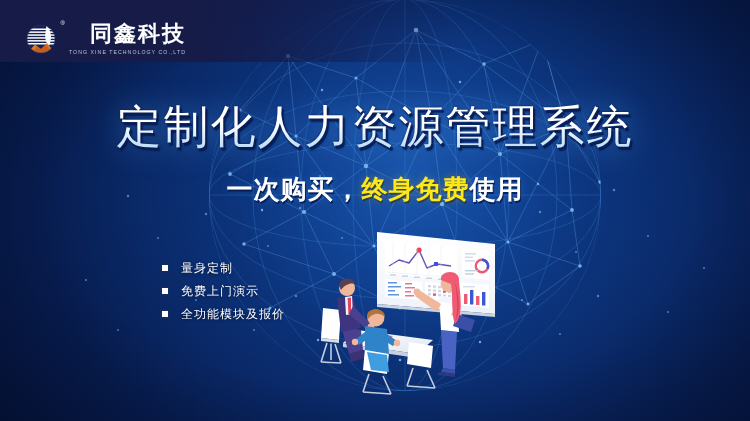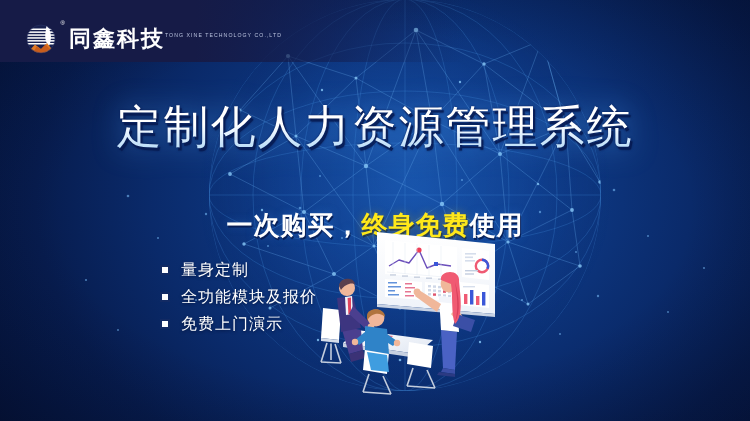--- a/index.html
+++ b/index.html
@@ -56,23 +56,25 @@
     gap: 9px;
     height: 44px;
   }
   #logo-mark {
     position: relative;
     width: 36px; height: 36px;
     flex: 0 0 36px;
   }
   #logo-text-wrap {
     display: flex;
+    flex-direction: column;
     justify-content: center;
     line-height: 1;
     padding-top: 1px;
+    align-items: flex-end;
   }
   #logo-cn {
     color: #ffffff;
     font-size: 22px;
     font-weight: bold;
     letter-spacing: 2px;
     font-family: "Liberation Sans", "DejaVu Sans", sans-serif;
     white-space: nowrap;
   }
   #logo-en {
@@ -121,21 +123,20 @@
     top: 176px;
     text-align: center;
     font-size: 26px;
     font-weight: bold;
     letter-spacing: 1px;
     line-height: 1;
     color: #ffffff;
     font-family: "DejaVu Sans", "Liberation Sans", sans-serif;
     text-shadow: 1px 2px 0 rgba(5,22,72,0.8), 0 0 10px rgba(60,140,235,0.35);
     white-space: nowrap;
-    margin-top: 36px;
   }
   #subtitle .hl {
     color: #ffe81a;
     text-shadow: 1px 2px 0 rgba(40,30,0,0.45), 0 0 10px rgba(255,210,0,0.3);
   }
 
   
   #bullets {
     position: absolute;
     left: 160px; top: 262px;
@@ -150,21 +151,21 @@
   }
   .bullet-mark {
     width: 10px; height: 10px;
     background: #ffffff;
     border: 2px solid #122a63;
     box-sizing: border-box;
     flex: 0 0 10px;
   }
   .bullet-label {
     color: #ffffff;
-    font-size: 16px;
+    font-size: 12px;
     letter-spacing: 1px;
     line-height: 1;
     font-family: "DejaVu Sans", "Liberation Sans", sans-serif;
     text-shadow: 0 1px 3px rgba(2,14,50,0.8);
     white-space: nowrap;
   }
 
   
   #illustration {
     position: absolute;
@@ -333,25 +334,25 @@
 
   <div id="subtitle"><span>一次购买，</span><span class="hl">终身免费</span><span>使用</span></div>
 
   <div id="bullets">
     <div class="bullet-row">
       <span class="bullet-mark"></span>
       <span class="bullet-label">量身定制</span>
     </div>
     <div class="bullet-row">
       <span class="bullet-mark"></span>
-      <span class="bullet-label">全功能模块及报价</span>
+      <span class="bullet-label">免费上门演示</span>
     </div>
     <div class="bullet-row">
       <span class="bullet-mark"></span>
-      <span class="bullet-label">免费上门演示</span>
+      <span class="bullet-label">全功能模块及报价</span>
     </div>
   </div>
 
   <div id="illustration">
     <svg viewBox="0 0 215 155" xmlns="http://www.w3.org/2000/svg">
       <defs>
         <linearGradient id="boardG" x1="0" y1="0" x2="0" y2="1">
           <stop offset="0%" stop-color="#ffffff"></stop>
           <stop offset="100%" stop-color="#eef2f9"></stop>
         </linearGradient>

